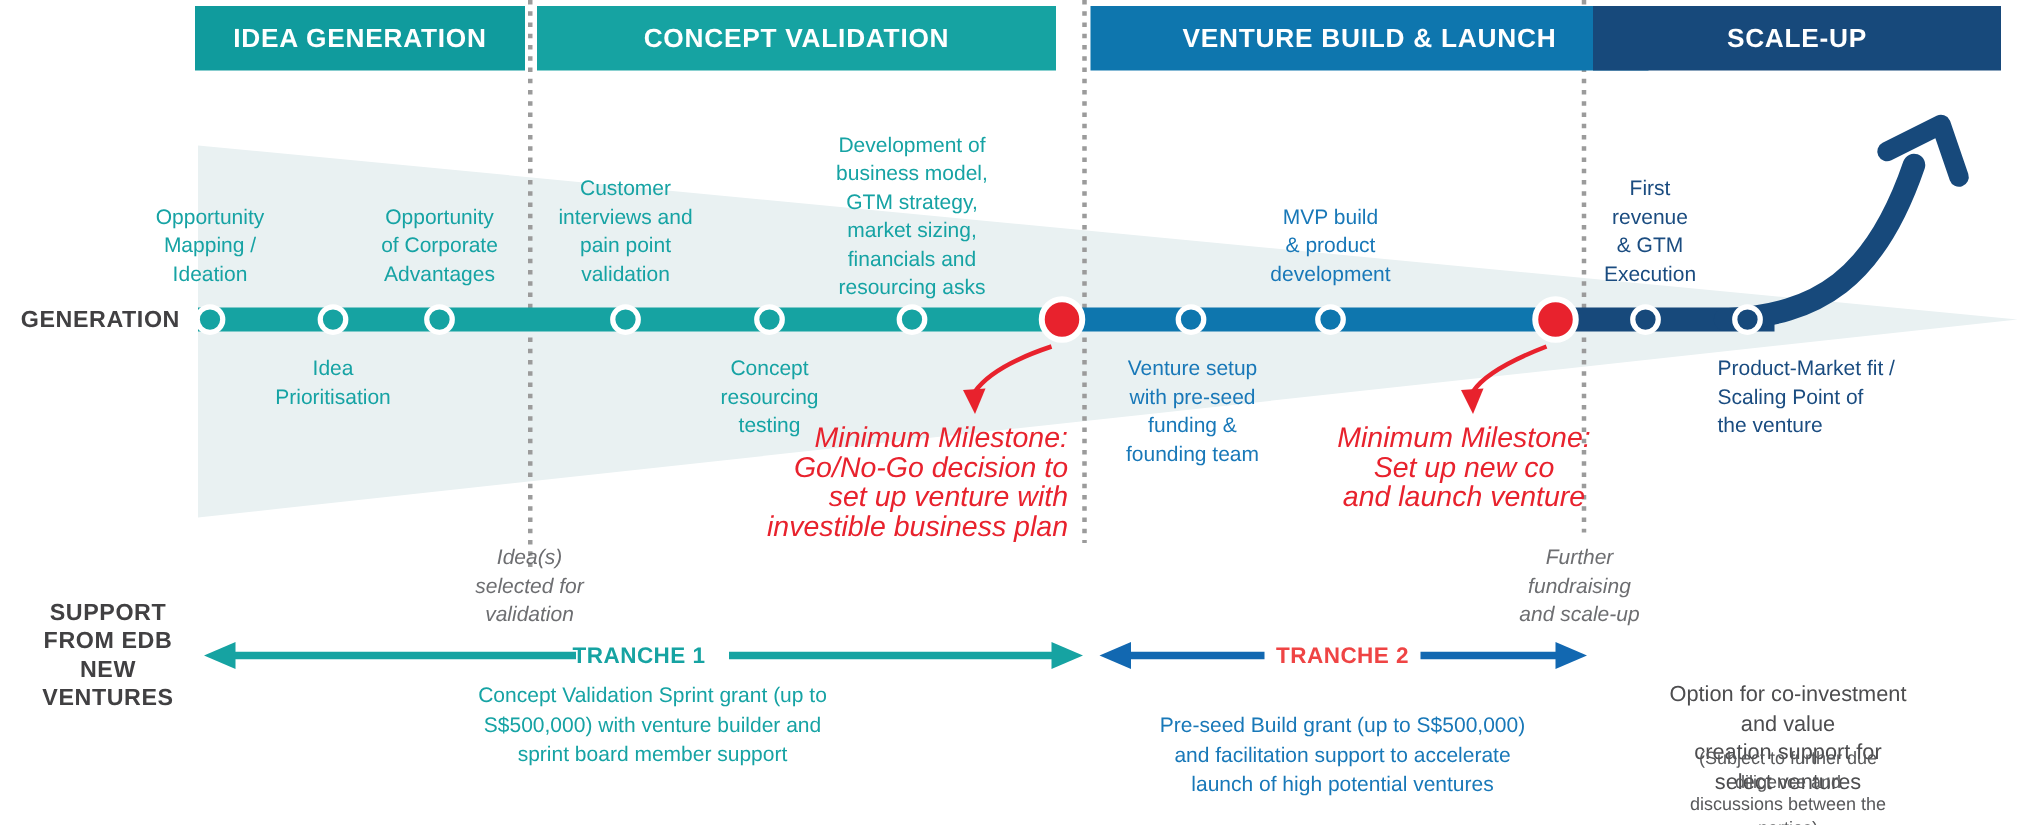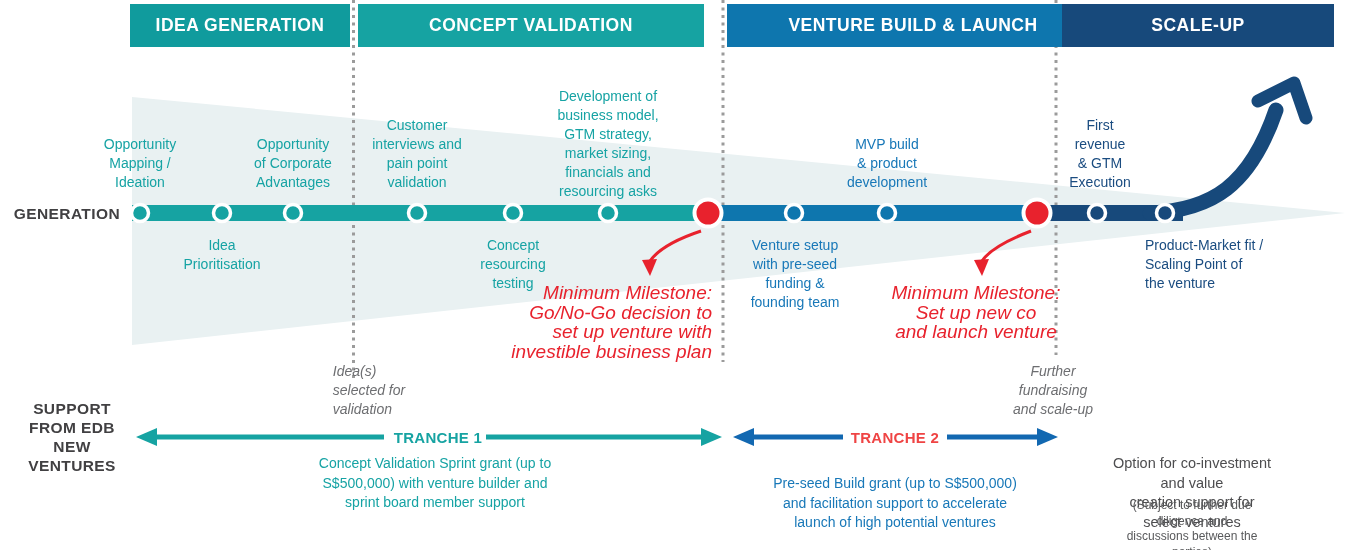--- a/index.html
+++ b/index.html
@@ -138,28 +138,28 @@
 the venture</div>
 
   <div class="txt red-t" style="right:638px;top:283px;text-align:right;">Minimum Milestone:
 Go/No-Go decision to
 set up venture with
 investible business plan</div>
   <div class="txt red-t ctr" style="left:976px;top:283px;text-align:center;">Minimum Milestone:
 Set up new co
 and launch venture</div>
 
-  <div class="txt gray-t ctr" style="left:353px;top:362px;text-align:left;margin-left:16px;">Idea(s)
+  <div class="txt gray-t ctr" style="left:353px;top:362px;text-align:center;">Idea(s)
 selected for
 validation</div>
   <div class="txt gray-t ctr" style="left:1053px;top:362px;text-align:center;">Further
 fundraising
 and scale-up</div>
 
-  <div class="txt tranche-lab ctr" style="left:438px;top:429px;color:#16A3A2;">TRANCHE 1</div>
+  <div class="txt tranche-lab ctr" style="left:426px;top:429px;color:#16A3A2;">TRANCHE 1</div>
   <div class="txt tranche-lab ctr" style="left:895px;top:429px;color:#ef4444;">TRANCHE 2</div>
   <div class="txt desc teal-t ctr" style="left:435px;top:454px;text-align:center;">Concept Validation Sprint grant (up to
 S$500,000) with venture builder and
 sprint board member support</div>
   <div class="txt desc blue-t ctr" style="left:895px;top:474px;text-align:center;">Pre-seed Build grant (up to S$500,000)
 and facilitation support to accelerate
 launch of high potential ventures</div>
   <div class="txt option ctr" style="left:1192px;top:454px;text-align:center;">Option for co-investment and value
 creation support for select ventures</div>
   <div class="txt note ctr" style="left:1192px;top:498px;text-align:center;">(Subject to further due diligence and

